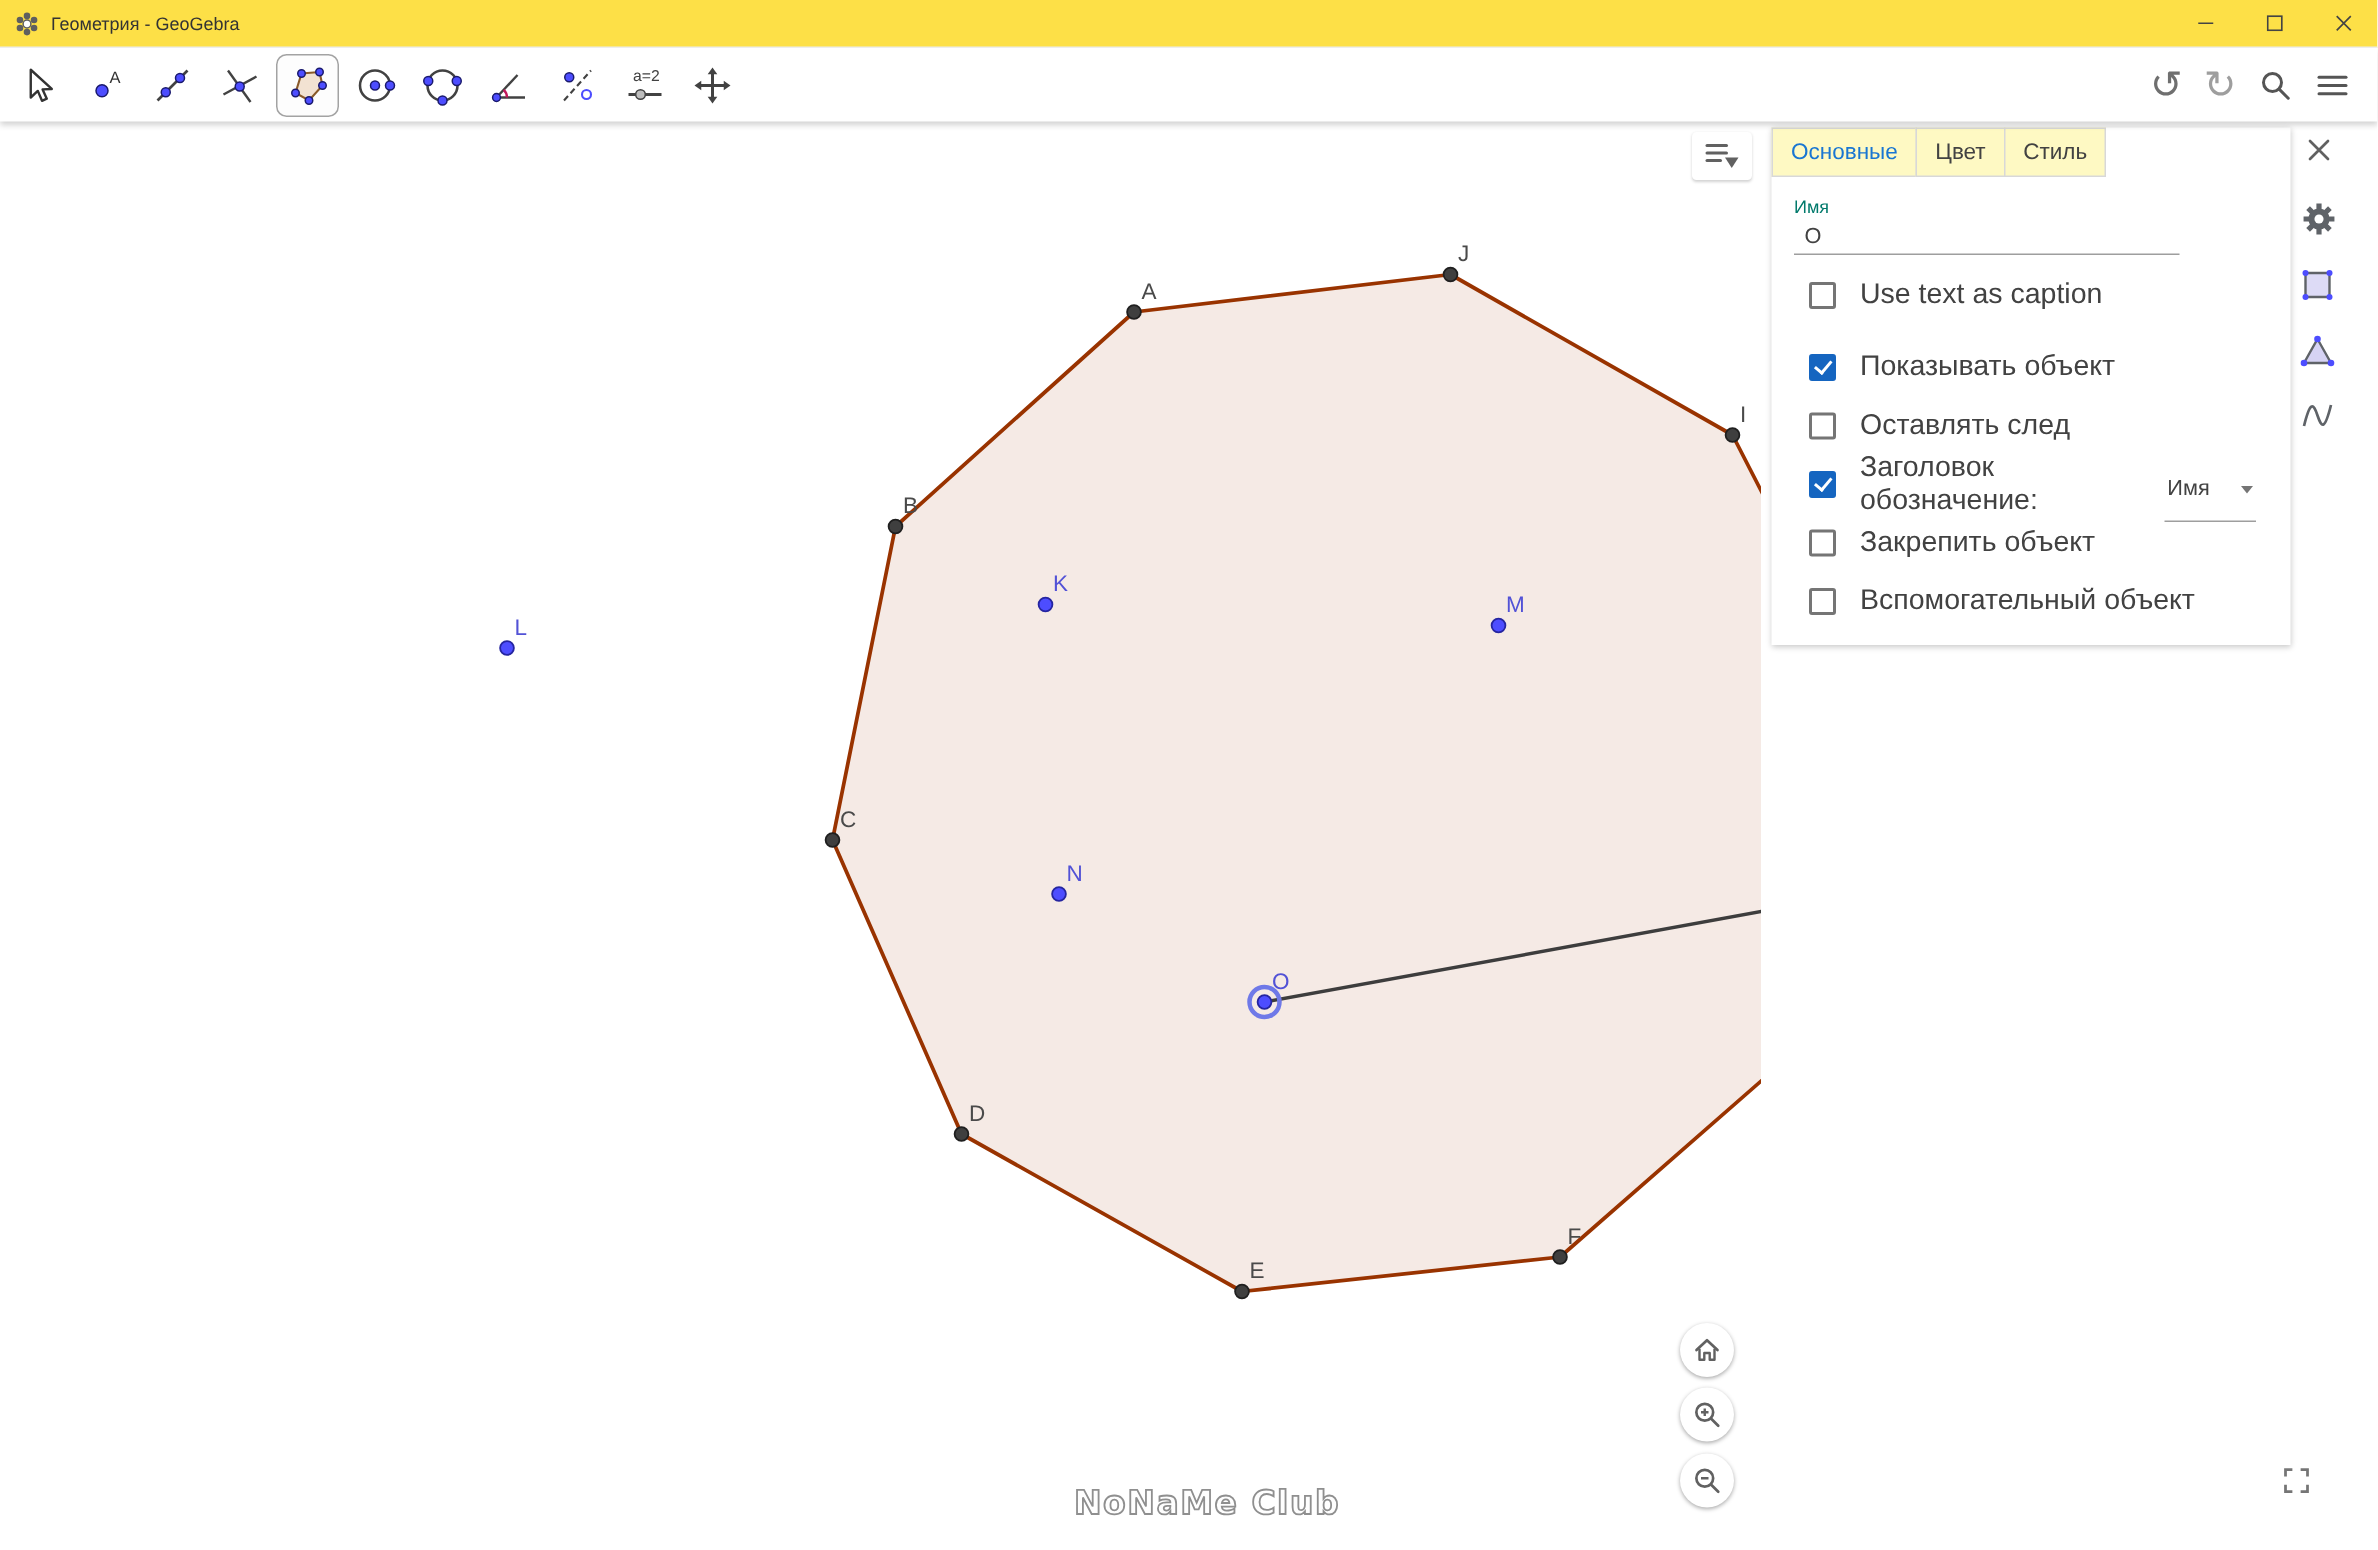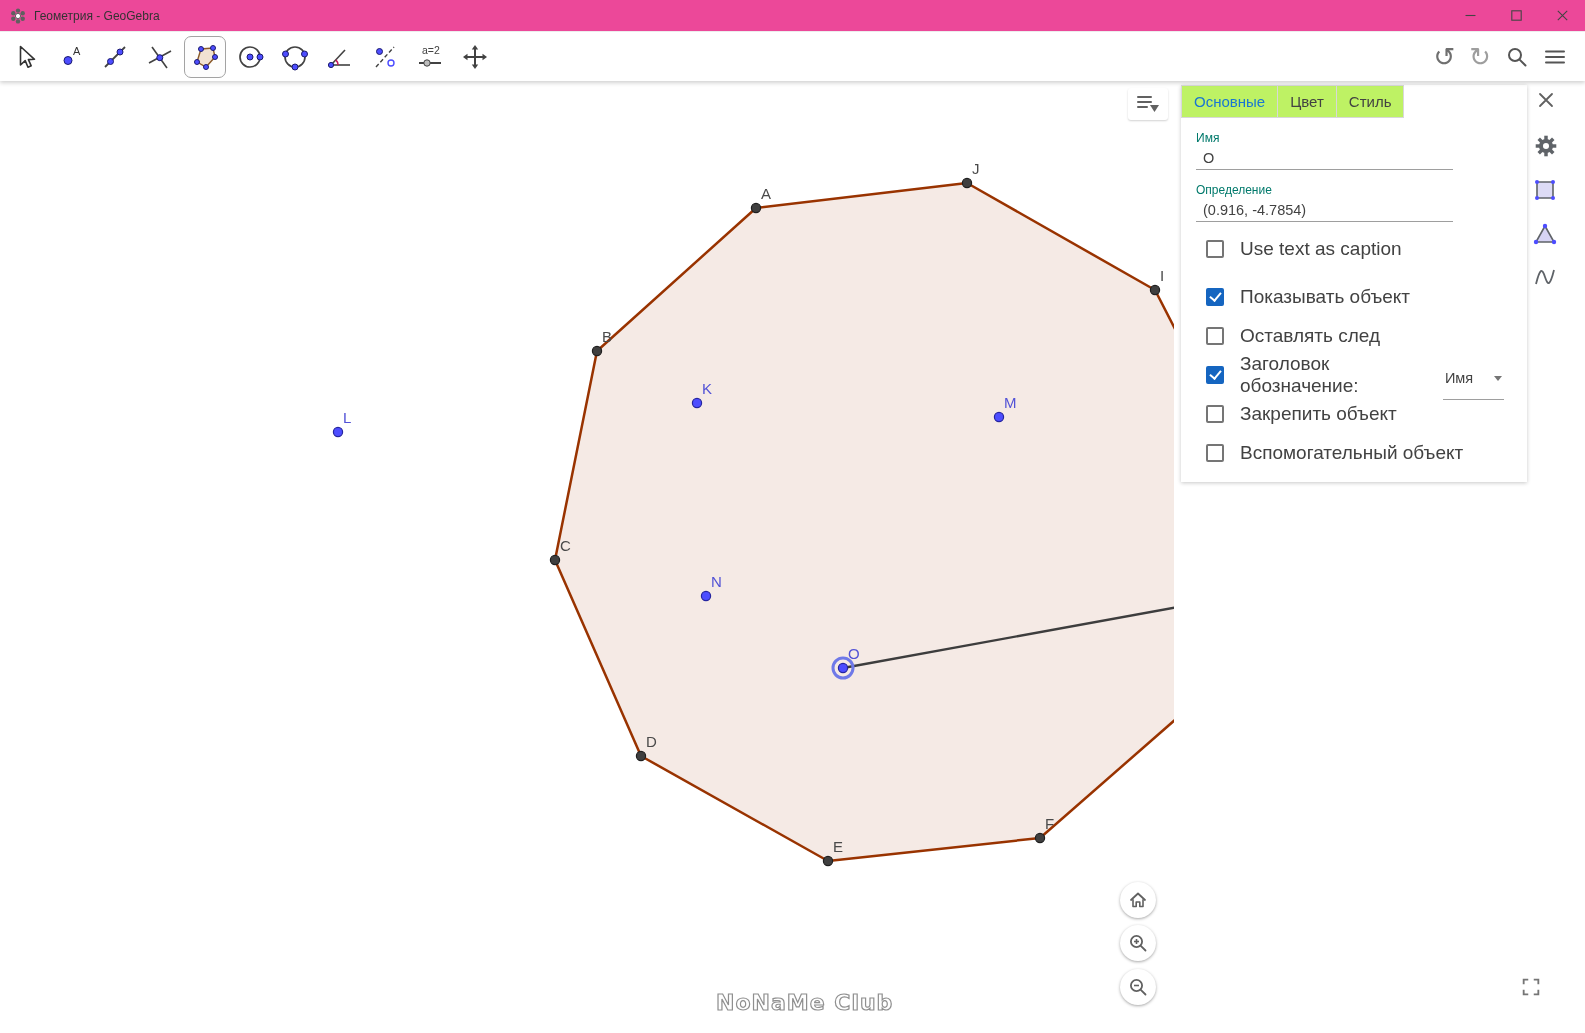--- a/index.html
+++ b/index.html
@@ -2,21 +2,21 @@
 <html><head>
 <meta charset="utf-8">
 <style>
   * { margin:0; padding:0; box-sizing:border-box; }
   html,body { width:1585px; height:1033px; overflow:hidden; background:#fff;
               font-family:"Liberation Sans", sans-serif; }
   body { position:relative; }
 
   
   .titlebar { position:absolute; top:0; left:0; width:1585px; height:32px;
-              background:#ec4899; border-bottom:1px solid #ededed;
+              background:#fde047; border-bottom:1px solid #ededed;
               display:flex; align-items:center; z-index:20; }
   .applogo { margin:0 8px 0 10px; display:flex; }
   .apptitle { font-size:12px; color:#333; }
   .winbtns { margin-left:auto; display:flex; height:100%; }
   .winbtn { width:46px; height:100%; display:flex; align-items:center; justify-content:center; }
 
   
   .toolbar { position:absolute; top:32px; left:0; width:1585px; height:49px;
              background:#fff; box-shadow:0 2px 4px rgba(0,0,0,0.18);
              display:flex; align-items:center; padding-left:2px; z-index:15; }
@@ -46,21 +46,21 @@
                letter-spacing:1px; color:#fefefe; -webkit-text-stroke:1.2px #8f8f8f; }
   .fullscreen-btn { position:absolute; left:1520px; top:976px; background:none; border:none;
                     cursor:pointer; z-index:6; }
 
   
   .props { position:absolute; left:1181px; top:85px; width:346px; background:#fff;
            box-shadow:0 1px 4px rgba(0,0,0,0.22); z-index:10; padding-bottom:20px; }
   .tabrow { display:flex; }
   .tabrow + .tabrow { margin-top:-1px; }
   .tab { border:1px solid #d8d8d8; margin-left:-1px; padding:7px 12px; font-size:15px;
-         color:#424242; background:#bef264; white-space:nowrap; cursor:pointer; }
+         color:#424242; background:#fef9c3; white-space:nowrap; cursor:pointer; }
   .tab:first-child { margin-left:0; }
   .tab.active { color:#1976d2; }
   .fld { margin:13px 0 0 15px; width:257px; }
   .fld .lab { font-size:12px; color:#00796b; margin-bottom:2px; }
   .fld input { width:100%; border:none; border-bottom:1px solid #9e9e9e; outline:none;
                font-size:14.5px; color:#424242; padding:3px 7px; background:transparent;
                font-family:"Liberation Sans", sans-serif; }
   .cbsection { margin-top:18px; }
   .cbrow { display:flex; align-items:center; margin-left:25px; margin-right:0;
            height:18px; margin-top:21px; }
@@ -346,24 +346,20 @@
   <div class="tabrow">
     <div class="tab active">Основные</div>
     <div class="tab">Цвет</div>
     <div class="tab">Стиль</div>
   </div>
 
   <div class="fld">
     <div class="lab">Имя</div>
     <input type="text" value="O" style="">
   </div>
-  <div class="fld">
-    <div class="lab">Определение</div>
-    <input type="text" value="(0.916, -4.7854)" style="">
-  </div>
 
   <div class="cbsection">
     <div class="cbrow first gapafter">
       <span class="cb"></span>
       <span class="cblab">Use text as caption</span>
     </div>
     <div class="cbrow first">
       <span class="cb on"></span>
       <span class="cblab">Показывать объект</span>
     </div>

